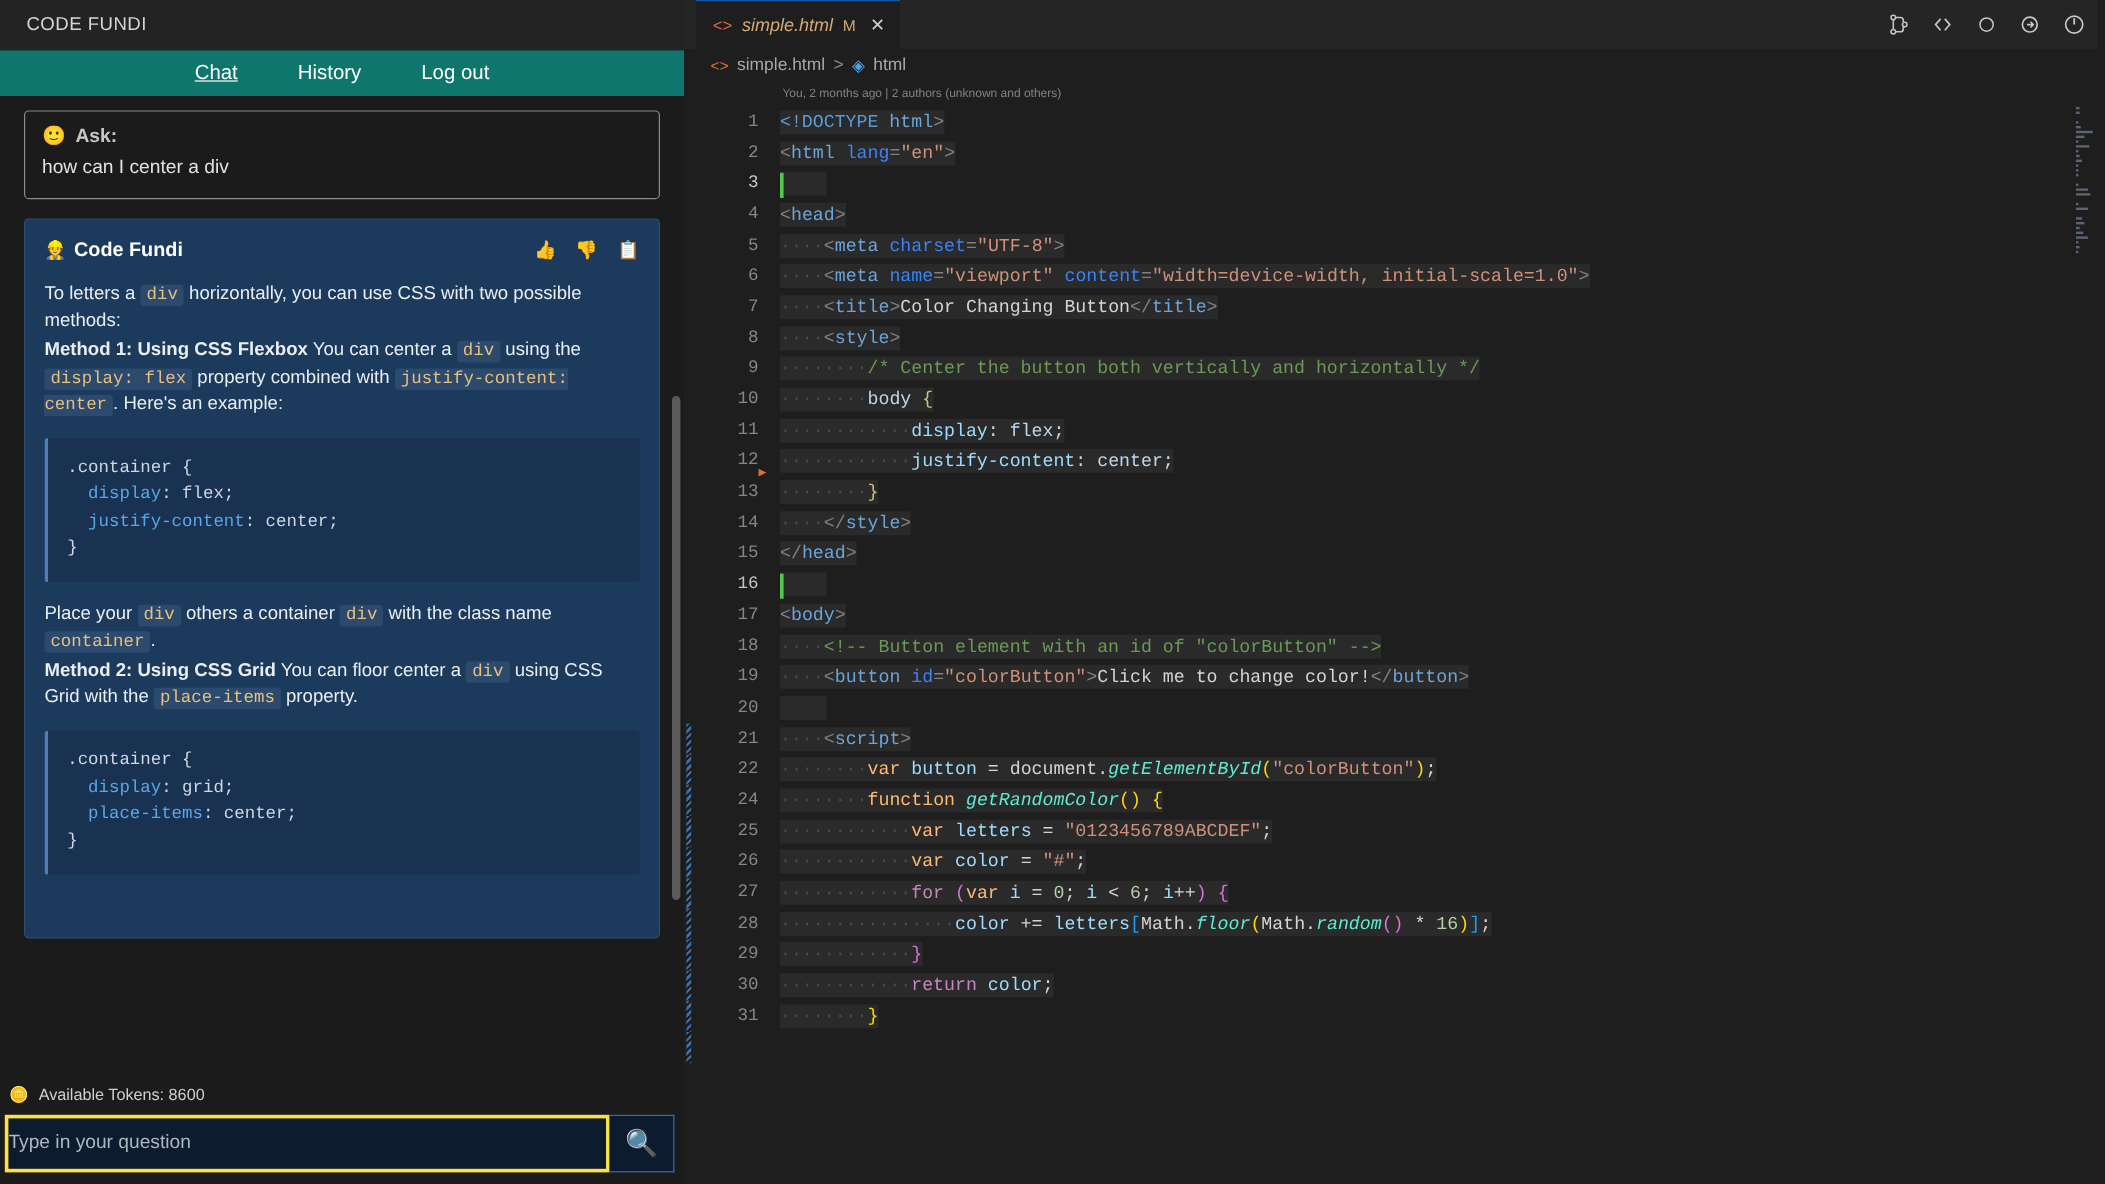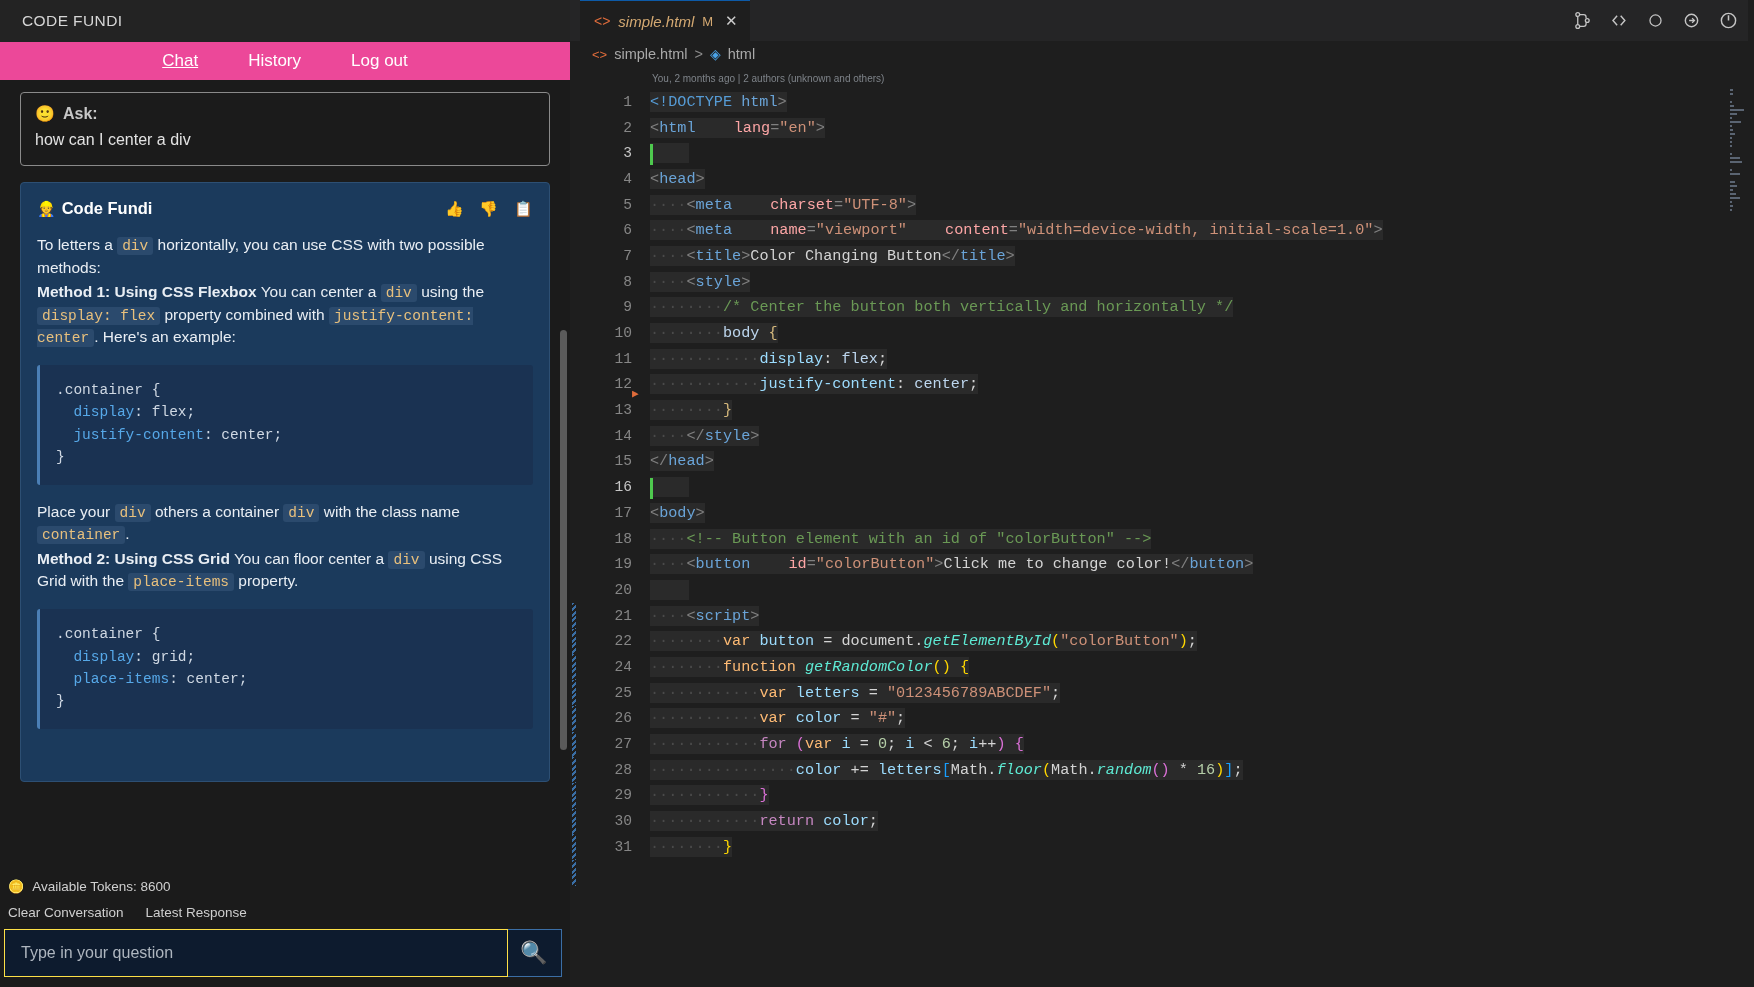--- a/index.html
+++ b/index.html
@@ -13,21 +13,21 @@
   
   #chat-panel {
     width: 570px; height: 987px;
     background: #1b1b1b; display: flex; flex-direction: column;
     position: relative; flex: 0 0 570px;
   }
   #brand-bar { height: 42px; display: flex; align-items: center; padding-left: 22px; background: #232323; }
   #brand-title { color: #d6d6d6; font-size: 15.5px; letter-spacing: .4px; }
 
   #nav-bar {
-    height: 38px; background: #ec4899; display: flex; align-items: center;
+    height: 38px; background: #0f766e; display: flex; align-items: center;
     justify-content: center; gap: 50px;
   }
   .nav-link { color: #ffffff; font-size: 17px; text-decoration: none; cursor: pointer; }
   .nav-link.active { text-decoration: underline; }
 
   #conversation { flex: 1 1 auto; overflow: hidden; padding: 12px 20px 0 20px; position: relative; }
 
   .ask-card {
     border: 1px solid #8a8a8a; border-radius: 4px; background: #1b1b1b;
     padding: 12px 14px 16px 14px; margin-bottom: 16px;
@@ -73,22 +73,22 @@
   }
   .coin { font-size: 13px; }
   #links-bar {
     height: 26px; display: flex; align-items: center; gap: 22px;
     padding-left: 8px; background: #1b1b1b; color: #cfcfcf; font-size: 13.5px;
   }
   .foot-link { cursor: pointer; color: #cfcfcf; }
 
   #composer { height: 62px; display: flex; align-items: stretch; padding: 4px 8px 10px 4px; gap: 0; }
   #question-input {
-    flex: 1 1 auto; background: #0d1b2e; border: 1px solid #fde047;
-    color: #bfc9d4; font-size: 16px; padding: 0 16px;
+    flex: 1 1 auto; background: #0d1b2e; border: 3px solid #fde047;
+    color: #bfc9d4; font-size: 16px; padding: 0 0;
     font-family: "Liberation Sans", sans-serif; outline: none;
   }
   #question-input::placeholder { color: #aeb6bf; }
   #send-button {
     width: 54px; background: #0d1b2e; border: 1px solid #3b6ea5; border-left: none;
     display: flex; align-items: center; justify-content: center; cursor: pointer;
   }
   .mag { font-size: 22px; color: #e8e8e8; }
 
   
@@ -132,21 +132,21 @@
     font-size: 14.6px; flex: 0 0 70px;
   }
   .ln.cur { color: #c6c6c6; }
   .code-text { position: relative; }
   .seg { background: #2a2a2a; padding: 1px 0; }
   .indent { color: #4a4a4a; }
 
   
   .t-tag { color: #6aa4d8; }
   .t-punct { color: #808080; }
-  .t-attr { color: #fca5a5; margin-left: 29px; }
+  .t-attr { color: #3b82f6; }
   .t-str { color: #ce9178; }
   .t-com { color: #6a9955; }
   .t-prop { color: #9cdcfe; }
   .t-val { color: #bdd6ee; }
   .t-brace { color: #d7ba7d; }
   .t-kw { color: #fdba74; }
   .t-kw2 { color: #c586c0; }
   .t-fn { color: #5eead4; font-style: italic; }
   .t-var { color: #9cdcfe; }
   .t-num { color: #b5cea8; }
@@ -222,24 +222,20 @@
       </div>
 
       <div id="chat-scrollbar"></div>
     </div>
 
     <div id="tokens-bar">
       <span class="coin">🪙</span>
       <span>Available Tokens: 8600</span>
     </div>
 
-    <div id="links-bar">
-      <span class="foot-link">Clear Conversation</span>
-      <span class="foot-link">Latest Response</span>
-    </div>
 
     <div id="composer">
       <input id="question-input" type="text" placeholder="Type in your question" style="">
       <div id="send-button">
         <span class="mag">🔍</span>
       </div>
     </div>
   </div>
 
   <div id="editor-panel">

